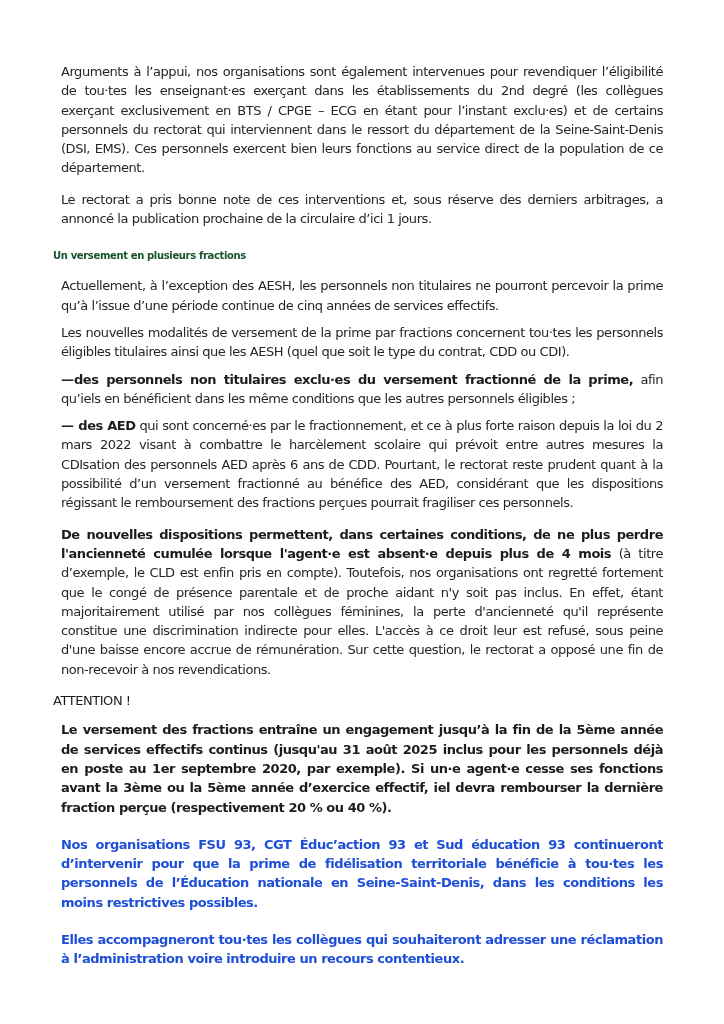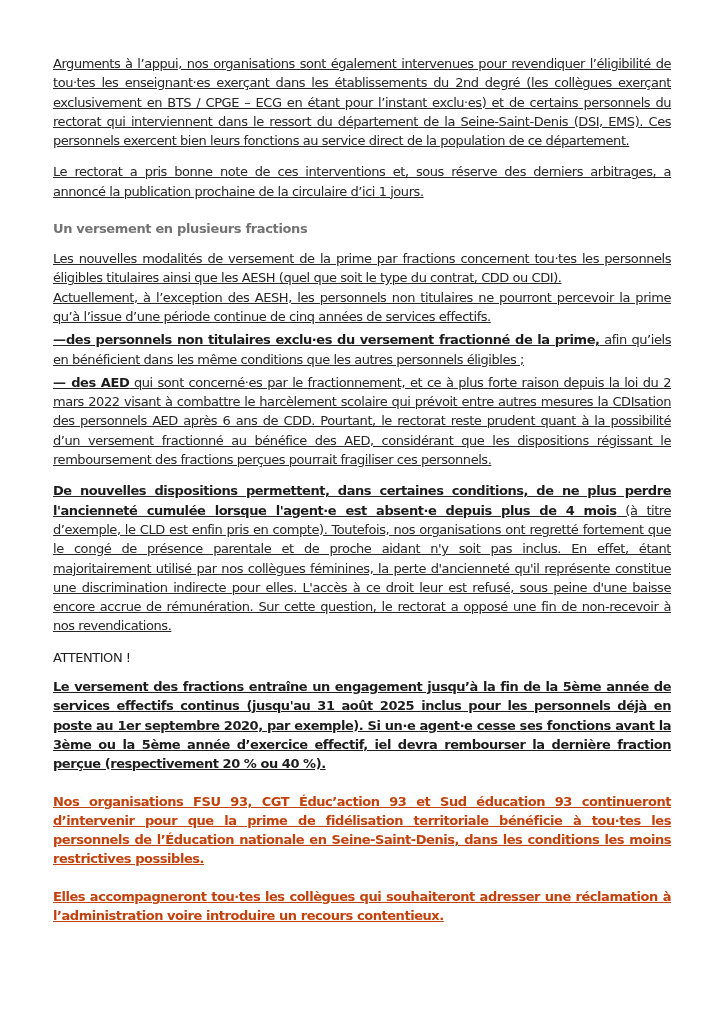--- a/index.html
+++ b/index.html
@@ -8,48 +8,48 @@
     position: relative;
     width: 724px; height: 1024px;
     box-sizing: border-box;
     padding: 54px 53px 0 53px;
     font-family: "DejaVu Sans", sans-serif;
     font-size: 13px;
     letter-spacing: -0.45px;
     line-height: 19.3px;
     color: #262626;
   }
-  p { margin: 0; text-align: justify; text-decoration: underline; }
+  p { margin: 8px; text-align: justify; }
   .gap { margin-top: 12px; }
   .gap-lg { margin-top: 18px; }
   .heading {
-    color: #737373;
+    color: #14532d;
     font-weight: bold;
-    font-size: 13px;
+    font-size: 10px;
     letter-spacing: -0.35px;
     margin-top: 18px;
     margin-bottom: 10px;
     line-height: 20px;
   }
   .bold { font-weight: bold; color: #1c1c1c; }
-  .red { color: #c2410c; font-weight: bold; }
+  .red { color: #1d4ed8; font-weight: bold; }
   .dash { font-weight: bold; letter-spacing: 0; }
   .attention { font-weight: normal; color: #1c1c1c; margin-top: 12px; margin-bottom: 10px; }
 </style>
 </head>
 <body>
 
 <div class="page">
   <p>Arguments à l’appui, nos organisations sont également intervenues pour revendiquer l’éligibilité de tou·tes les enseignant·es exerçant dans les établissements du 2nd degré (les collègues exerçant exclusivement en BTS / CPGE – ECG en étant pour l’instant exclu·es) et de certains personnels du rectorat qui interviennent dans le ressort du département de la Seine-Saint-Denis (DSI, EMS). Ces personnels exercent bien leurs fonctions au service direct de la population de ce département.</p>
   <p class="gap">Le rectorat a pris bonne note de ces interventions et, sous réserve des derniers arbitrages, a annoncé la publication prochaine de la circulaire d’ici 1 jours.</p>
 
   <div class="heading">Un versement en plusieurs fractions</div>
 
+  <p>Actuellement, à l’exception des AESH, les personnels non titulaires ne pourront percevoir la prime qu’à l’issue d’une période continue de cinq années de services effectifs.</p>
   <p>Les nouvelles modalités de versement de la prime par fractions concernent tou·tes les personnels éligibles titulaires ainsi que les AESH (quel que soit le type du contrat, CDD ou CDI).</p>
-  <p>Actuellement, à l’exception des AESH, les personnels non titulaires ne pourront percevoir la prime qu’à l’issue d’une période continue de cinq années de services effectifs.</p>
 
 
   <p style="margin-top:4px">
     <span class="dash">—</span><span class="bold">des personnels non titulaires exclu·es du versement fractionné de la prime,</span><span> afin qu’iels en bénéficient dans les même conditions que les autres personnels éligibles ;</span>
   </p>
   <p style="margin-top:4px">
     <span class="dash">—</span><span class="bold"> des AED</span><span> qui sont concerné·es par le fractionnement, et ce à plus forte raison depuis la loi du 2 mars 2022 visant à combattre le harcèlement scolaire qui prévoit entre autres mesures la CDIsation des personnels AED après 6 ans de CDD. Pourtant, le rectorat reste prudent quant à la possibilité d’un versement fractionné au bénéfice des AED, considérant que les dispositions régissant le remboursement des fractions perçues pourrait fragiliser ces personnels.</span>
   </p>
 
   <p class="gap">

